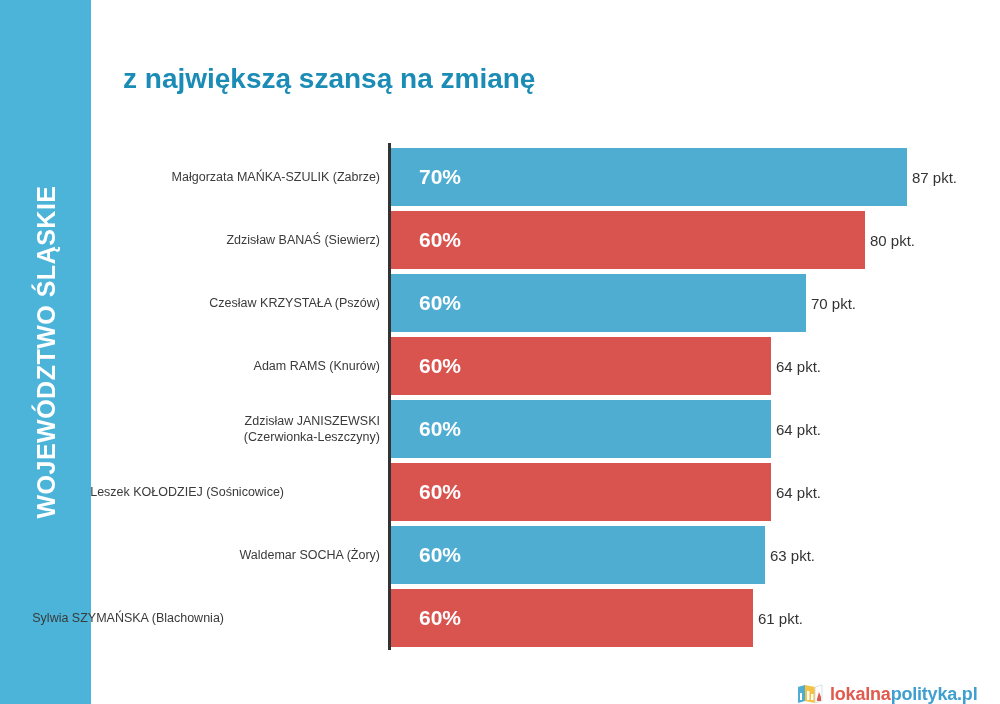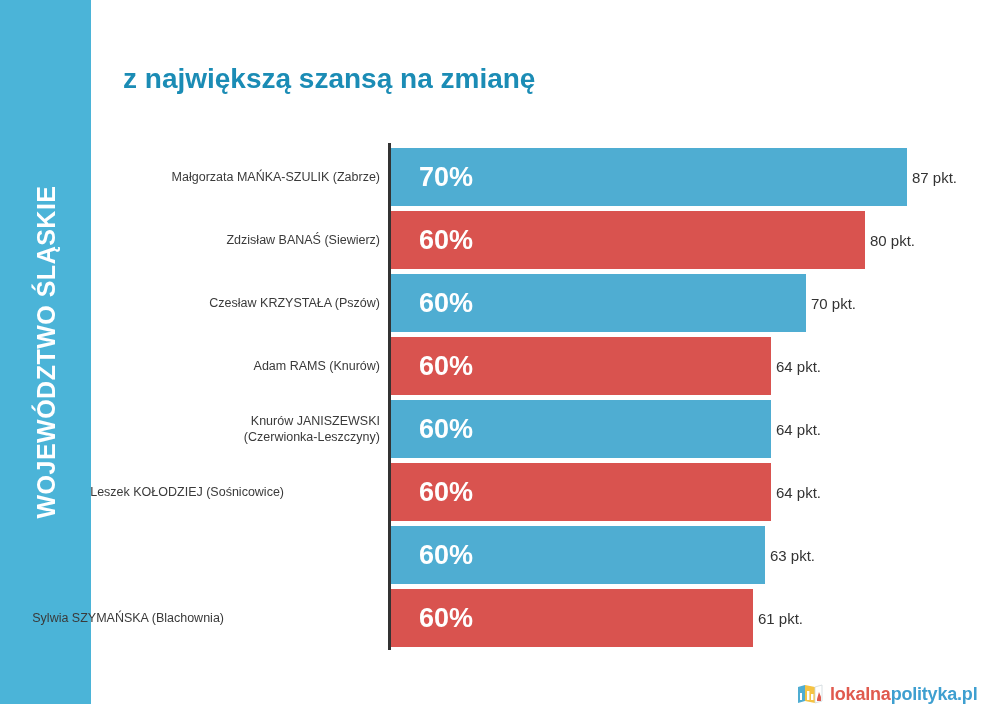--- a/index.html
+++ b/index.html
@@ -124,21 +124,21 @@
   .bar-rect.blue { background: #4FADD2; }
   .bar-rect.red  { background: #D9534F; }
   .bar-pct {
     position: absolute;
     left: 28px;
     top: 0;
     height: 58px;
     display: flex;
     align-items: center;
     color: #ffffff;
-    font-size: 27px;
+    font-size: 21px;
     font-weight: bold;
   }
   .bar-value {
     position: absolute;
     top: 0;
     height: 58px;
     display: flex;
     align-items: center;
     white-space: nowrap;
     color: #333333;
@@ -219,39 +219,44 @@
               <div>Adam RAMS (Knurów)</div>
             </div>
           </div>
           <div class="bar-rect red" style="width: 380px;"></div>
           <div class="bar-pct" style="left: 375px;">60%</div>
           <div class="bar-value" style="left: 732px;">64 pkt.</div>
         </div>
         <div class="bar-row" style="top: 400px; width: 1000px;">
           <div class="bar-label">
             <div>
-              <div>Knurów JANISZEWSKI</div>
+              <div>Zdzisław JANISZEWSKI</div>
               <div>(Czerwionka-Leszczyny)</div>
             </div>
           </div>
           <div class="bar-rect blue" style="width: 380px;"></div>
           <div class="bar-pct" style="left: 375px;">60%</div>
           <div class="bar-value" style="left: 732px;">64 pkt.</div>
         </div>
         <div class="bar-row" style="top: 463px; width: 904px;">
           <div class="bar-label">
             <div>
               <div>Leszek KOŁODZIEJ (Sośnicowice)</div>
             </div>
           </div>
           <div class="bar-rect red" style="width: 380px;"></div>
           <div class="bar-pct" style="left: 375px;">60%</div>
           <div class="bar-value" style="left: 732px;">64 pkt.</div>
         </div>
         <div class="bar-row" style="top: 526px; width: 1000px;">
+          <div class="bar-label">
+            <div>
+              <div>Waldemar SOCHA (Żory)</div>
+            </div>
+          </div>
           <div class="bar-rect blue" style="width: 374px;"></div>
           <div class="bar-pct" style="left: 375px;">60%</div>
           <div class="bar-value" style="left: 726px;">63 pkt.</div>
         </div>
         <div class="bar-row" style="top: 589px; width: 844px;">
           <div class="bar-label">
             <div>
               <div>Sylwia SZYMAŃSKA (Blachownia)</div>
             </div>
           </div>

